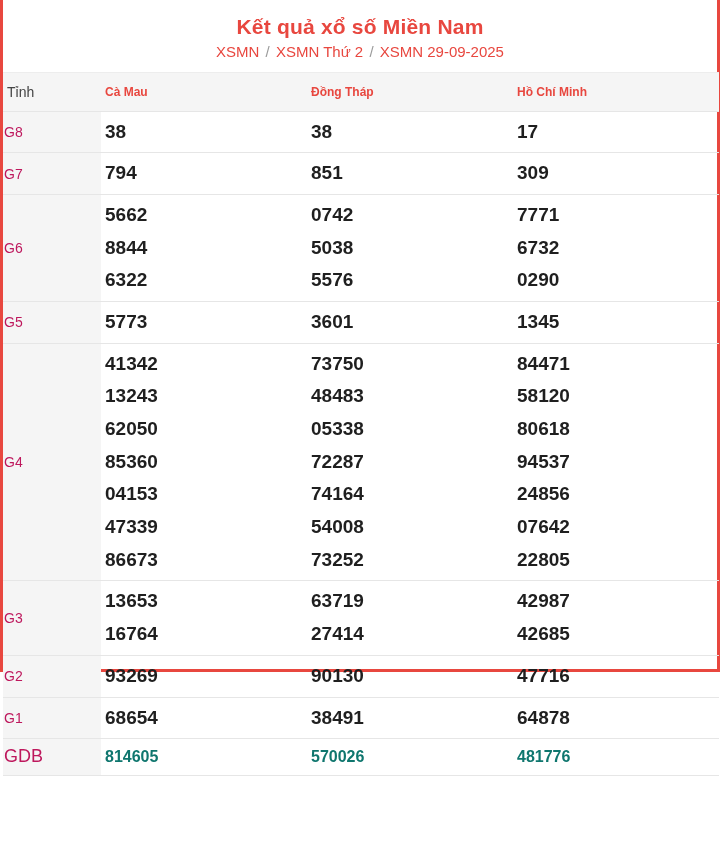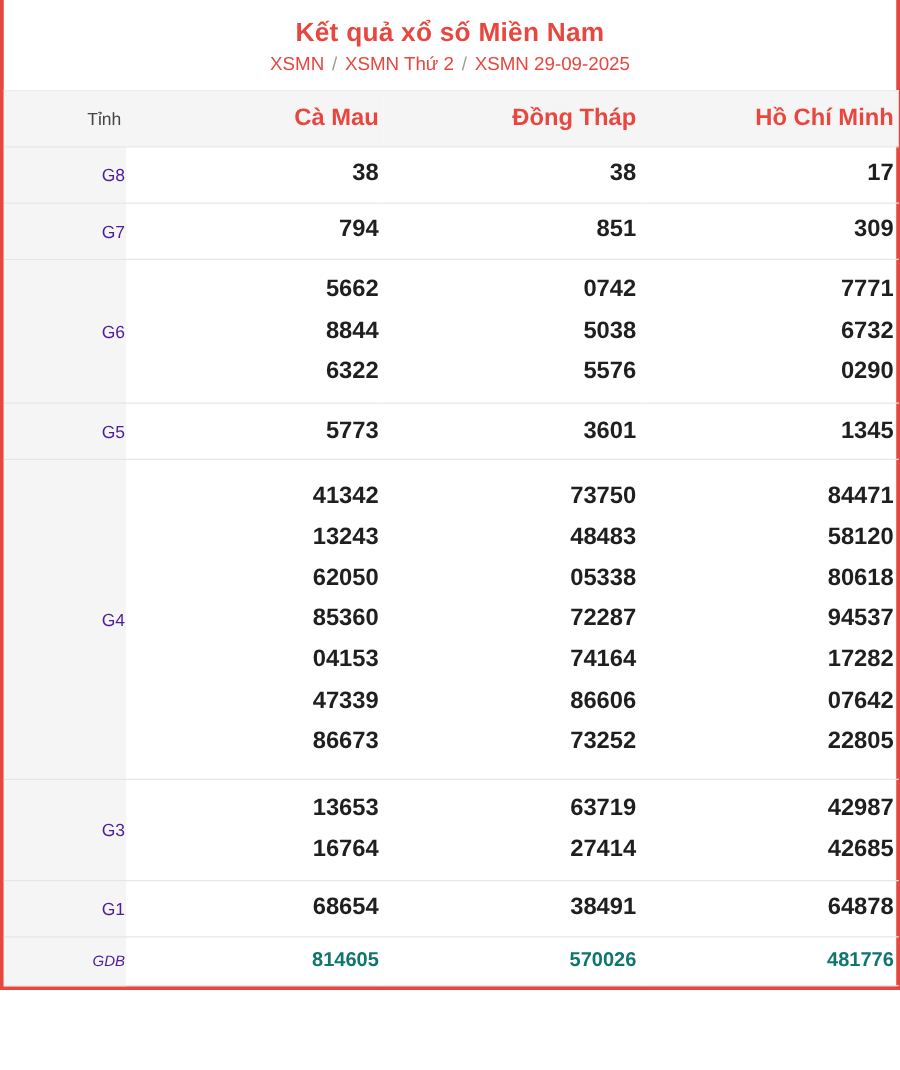--- a/index.html
+++ b/index.html
@@ -9,21 +9,21 @@
   }
   body {
     width: 720px;
     height: 856px;
     font-family: "Liberation Sans", sans-serif;
     color: #222222;
     overflow: hidden;
   }
   .page {
     width: 720px;
-    height: 792px;
+    height: 672px;
     box-sizing: border-box;
     border-left: 3px solid #e8473f;
     border-right: 3px solid #e8473f;
     border-bottom: 3px solid #e8473f;
     border-top: 0;
     display: flex;
     flex-direction: column;
     background: #fff;
   }
   .header {
@@ -51,58 +51,57 @@
   table.results {
     width: 100%;
     border-collapse: collapse;
     table-layout: fixed;
     flex: 1 1 auto;
   }
   table.results th,
   table.results td {
     border-top: 1px solid #e6e6e6;
     border-bottom: 1px solid #e6e6e6;
-    text-align: right;
+    text-align: left;
     vertical-align: middle;
   }
   table.results thead th {
     background: #f5f5f5;
-    font-size: 19px;
+    font-size: 12px;
     font-weight: bold;
     color: #e8473f;
     padding: 11px 4px;
     border-top: 1px solid #ededed;
   }
   table.results thead th.col-label {
     color: #444444;
     font-weight: normal;
     font-size: 14px;
   }
   col.c-label { width: 98px; }
   col.c-prov  { width: 206px; }
   td.label {
     background: #f5f5f5;
     font-size: 14px;
-    color: #4c1d95;
+    color: #be185d;
     font-weight: normal;
   }
   td.nums {
     font-size: 19px;
     font-weight: bold;
     color: #1f1f1f;
     padding: 4px 4px;
     line-height: 1.72;
   }
   tr.row-gdb td.nums {
     color: #0f766e;
     font-size: 16px;
   }
   tr.row-gdb td.label {
-    font-size: 12px;
-    font-style: italic;
+    font-size: 18px;
   }
   .num-line { display: block; }
 </style>
 </head>
 <body>
 
 <div class="page">
 
   <div class="header">
     <div class="title">Kết quả xổ số Miền Nam</div>
@@ -195,49 +194,61 @@
             <span class="num-line">04153</span>
             <span class="num-line">47339</span>
             <span class="num-line">86673</span>
           </td>
           <td class="nums">
             <span class="num-line">73750</span>
             <span class="num-line">48483</span>
             <span class="num-line">05338</span>
             <span class="num-line">72287</span>
             <span class="num-line">74164</span>
-            <span class="num-line">86606</span>
+            <span class="num-line">54008</span>
             <span class="num-line">73252</span>
           </td>
           <td class="nums">
             <span class="num-line">84471</span>
             <span class="num-line">58120</span>
             <span class="num-line">80618</span>
             <span class="num-line">94537</span>
-            <span class="num-line">17282</span>
+            <span class="num-line">24856</span>
             <span class="num-line">07642</span>
             <span class="num-line">22805</span>
           </td>
         </tr>
         <tr>
           <td class="label">G3</td>
           <td class="nums">
             <span class="num-line">13653</span>
             <span class="num-line">16764</span>
           </td>
           <td class="nums">
             <span class="num-line">63719</span>
             <span class="num-line">27414</span>
           </td>
           <td class="nums">
             <span class="num-line">42987</span>
             <span class="num-line">42685</span>
           </td>
         </tr>
         <tr>
+          <td class="label">G2</td>
+          <td class="nums">
+            <span class="num-line">93269</span>
+          </td>
+          <td class="nums">
+            <span class="num-line">90130</span>
+          </td>
+          <td class="nums">
+            <span class="num-line">47716</span>
+          </td>
+        </tr>
+        <tr>
           <td class="label">G1</td>
           <td class="nums">
             <span class="num-line">68654</span>
           </td>
           <td class="nums">
             <span class="num-line">38491</span>
           </td>
           <td class="nums">
             <span class="num-line">64878</span>
           </td>

